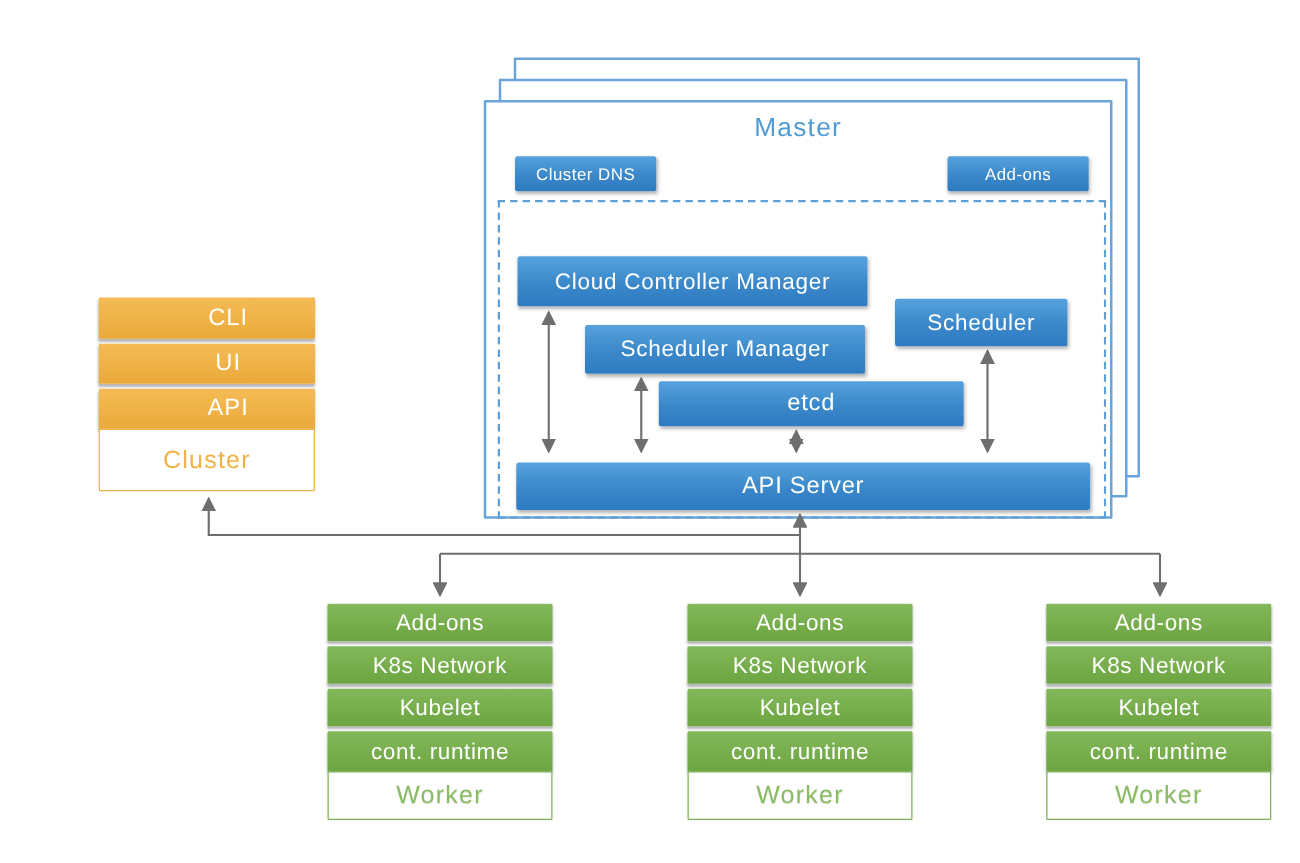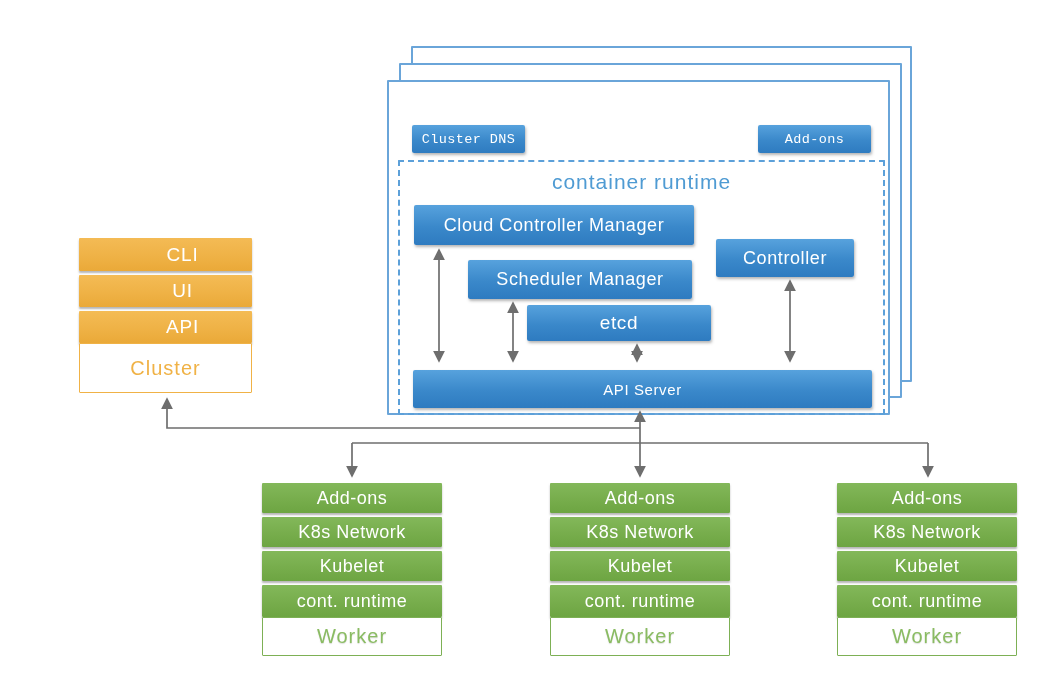--- a/index.html
+++ b/index.html
@@ -31,52 +31,52 @@
     background:#ffffff;display:flex;align-items:center;justify-content:center;
     letter-spacing:1px;font-size:20px;border-radius:1px;
   }
   .hollow.orange{border:1.5px solid #f0b246;color:#f0b246;}
   .hollow.green{border:1.5px solid #7db055;color:#8abc62;text-shadow:0 1px 1px rgba(120,120,120,.25);text-align:center;}
   .heading{
     color:#4f9bd3;letter-spacing:1px;font-size:21px;
     display:flex;align-items:center;justify-content:center;
   }
   .dashed{border:2px dashed #5ca0d9;border-radius:1px;background:transparent;}
-  .small-btn{font-size:13.5px;letter-spacing:.4px;font-family:Liberation Mono, monospace;}
+  .small-btn{font-size:13.5px;letter-spacing:.4px;}
   .comp{font-size:18px;}
   svg.connectors{position:absolute;left:0;top:0;pointer-events:none;}
 </style>
 </head>
 <body>
 
 <div class="canvas">
 
   <div class="abs frame" style="left:411px;top:46px;width:501px;height:336px;"></div>
   <div class="abs frame" style="left:399px;top:63px;width:503px;height:335px;"></div>
 
   <div class="abs frame" style="left:387px;top:80px;width:503px;height:335px;">
 
+    <div class="abs heading" style="left:0;top:6px;width:100%;height:30px;">Master</div>
 
     <div class="abs blue-box small-btn" style="left:23px;top:43px;width:113px;height:28px;">Cluster DNS</div>
 
     <div class="abs blue-box small-btn" style="left:369px;top:43px;width:113px;height:28px;">Add-ons</div>
 
     <div class="abs dashed" style="left:9px;top:78px;width:487px;height:255px;">
 
-      <div class="abs heading" style="left:0;top:5px;width:100%;height:30px;">container runtime</div>
 
       <div class="abs blue-box comp" style="left:14px;top:43px;width:280px;height:40px;">Cloud Controller Manager</div>
 
       <div class="abs blue-box comp" style="left:68px;top:98px;width:224px;height:39px;">Scheduler Manager</div>
 
-      <div class="abs blue-box comp" style="left:316px;top:77px;width:138px;height:38px;">Controller</div>
+      <div class="abs blue-box comp" style="left:316px;top:77px;width:138px;height:38px;">Scheduler</div>
 
-      <div class="abs blue-box comp" style="left:127px;top:143px;width:184px;height:36px;font-size:19px;">etcd</div>
+      <div class="abs blue-box comp" style="left:127px;top:143px;width:244px;height:36px;font-size:19px;">etcd</div>
 
-      <div class="abs blue-box comp" style="left:13px;top:208px;width:459px;height:38px;font-size:15px;">API Server</div>
+      <div class="abs blue-box comp" style="left:13px;top:208px;width:459px;height:38px;font-size:19px;">API Server</div>
     </div>
   </div>
 
   <div class="abs" style="left:79px;top:238px;width:173px;height:155px;">
     <div class="abs orange-bar" style="left:0;top:0;width:173px;height:33px;">CLI</div>
     <div class="abs orange-bar" style="left:0;top:37px;width:173px;height:32px;">UI</div>
     <div class="abs orange-bar" style="left:0;top:73px;width:173px;height:32px;">API</div>
     <div class="abs hollow orange" style="left:0;top:105px;width:173px;height:50px;">Cluster</div>
   </div>
 

